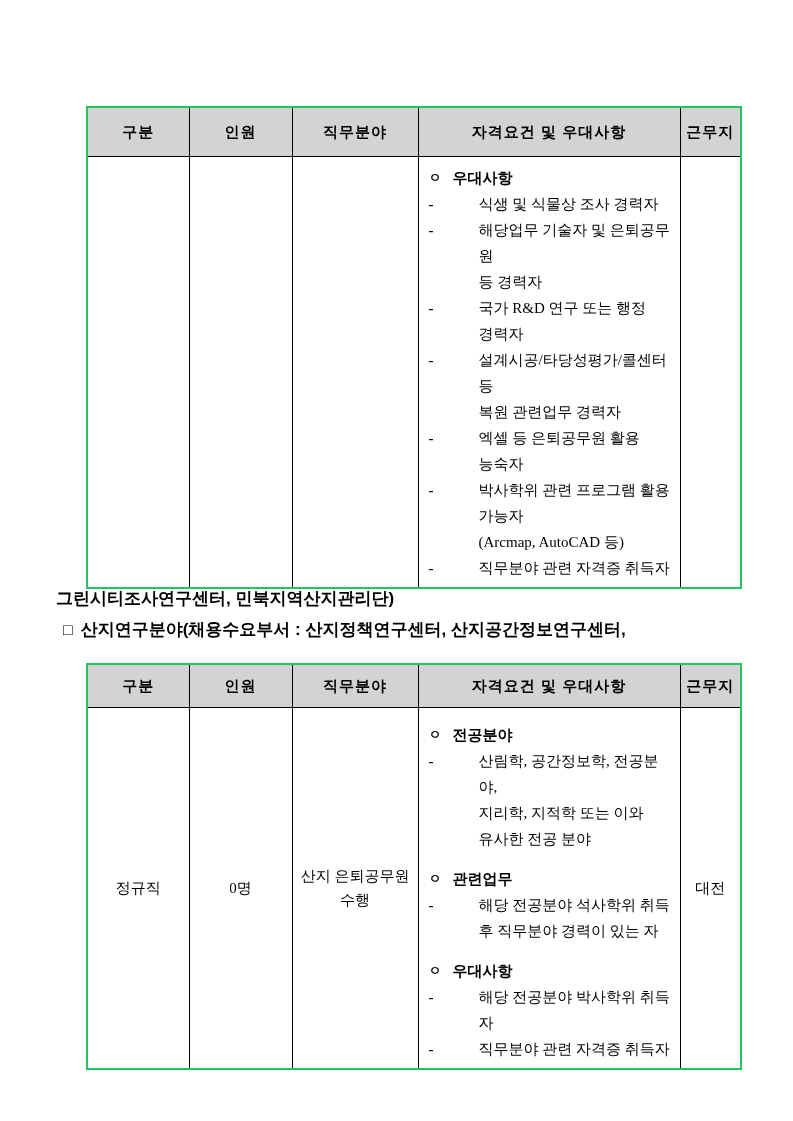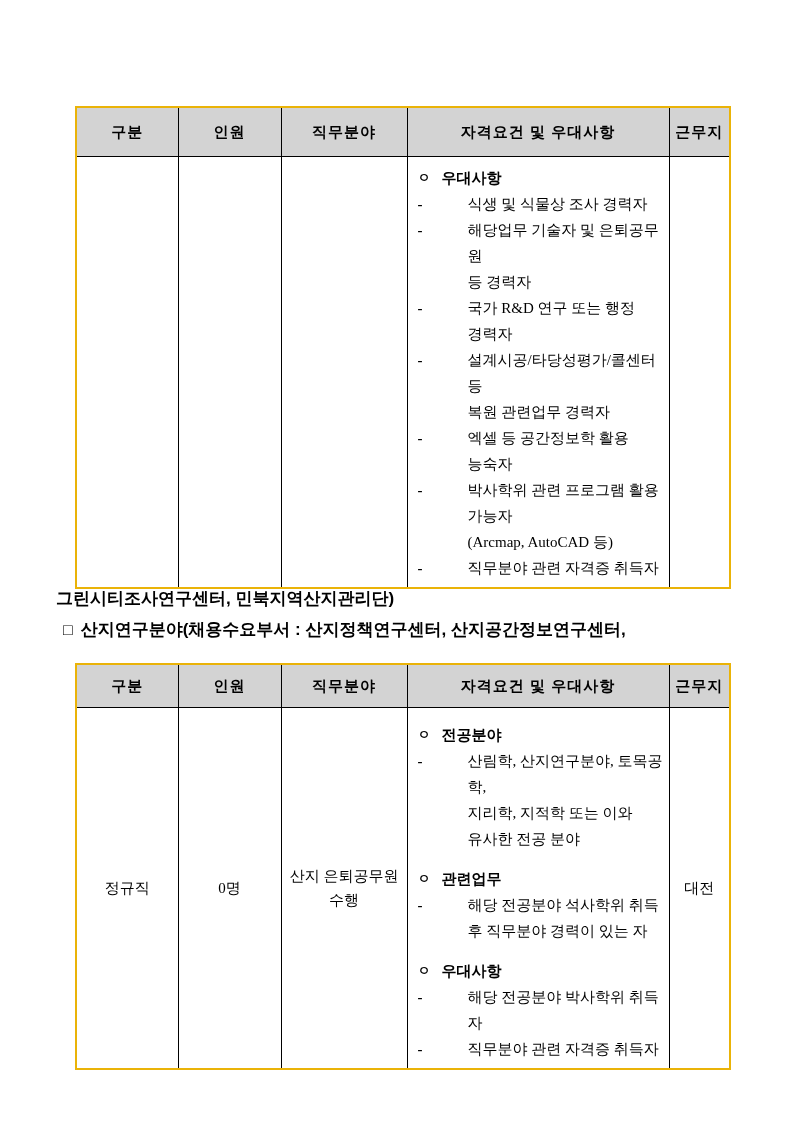--- a/index.html
+++ b/index.html
@@ -14,22 +14,22 @@
     width: 793px;
     height: 1121px;
     background: #ffffff;
     overflow: hidden;
   }
   table.doc-table {
     position: absolute;
     border-collapse: collapse;
     table-layout: fixed;
     width: 654px;
-    left: 75px;
-    border: 2px solid #eab308;
+    left: 86px;
+    border: 2px solid #22c55e;
     padding-left: 48px;
   }
   #table-1 { top: 106px; }
   #table-2 { top: 663px; }
   .doc-table th {
     background: #d3d3d3;
     border: 1px solid #000000;
     font-family: "Liberation Sans", "DejaVu Sans", sans-serif;
     font-weight: bold;
     font-size: 15px;
@@ -138,21 +138,21 @@
                 <div class="q-lines">국가 R&amp;D 연구 또는 행정
 경력자</div>
               </div>
               <div class="q-item">
                 <span class="dash">-</span>
                 <div class="q-lines">설계시공/타당성평가/콜센터 등
 복원 관련업무 경력자</div>
               </div>
               <div class="q-item">
                 <span class="dash">-</span>
-                <div class="q-lines">엑셀 등 공간정보학 활용
+                <div class="q-lines">엑셀 등 은퇴공무원 활용
 능숙자</div>
               </div>
               <div class="q-item">
                 <span class="dash">-</span>
                 <div class="q-lines">박사학위 관련 프로그램 활용
 가능자
 (Arcmap, AutoCAD 등)</div>
               </div>
               <div class="q-item">
                 <span class="dash">-</span>
@@ -194,21 +194,21 @@
         <td class="body-cell multiline">산지 은퇴공무원
 수행</td>
         <td class="body-cell details-cell">
           <div class="details">
               <div class="q-section">
                 <span class="bullet">ㅇ</span>
                 <span>전공분야</span>
               </div>
               <div class="q-item">
                 <span class="dash">-</span>
-                <div class="q-lines">산림학, 산지연구분야, 토목공학,
+                <div class="q-lines">산림학, 공간정보학, 전공분야,
 지리학, 지적학 또는 이와
 유사한 전공 분야</div>
               </div>
               <div class="q-gap"></div>
               <div class="q-section">
                 <span class="bullet">ㅇ</span>
                 <span>관련업무</span>
               </div>
               <div class="q-item">
                 <span class="dash">-</span>

